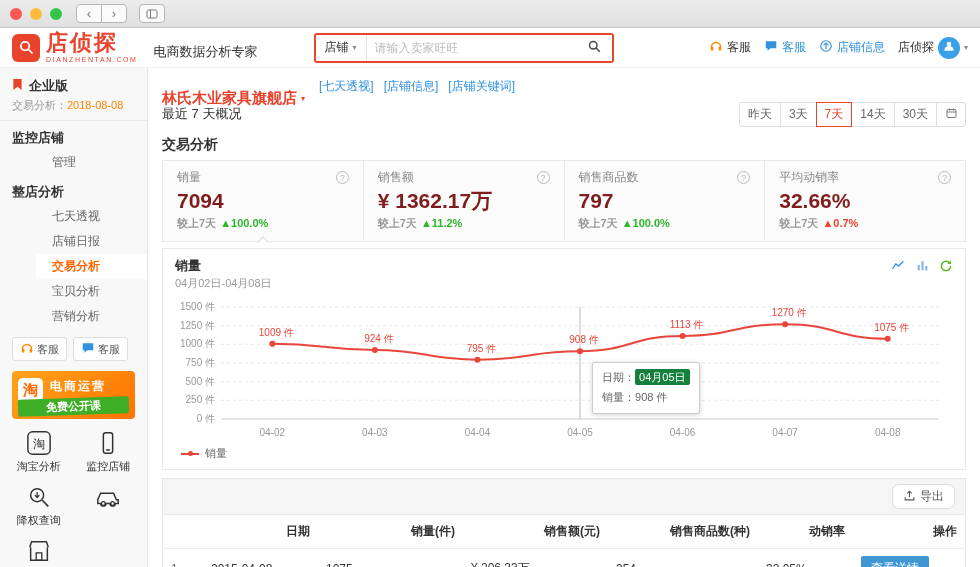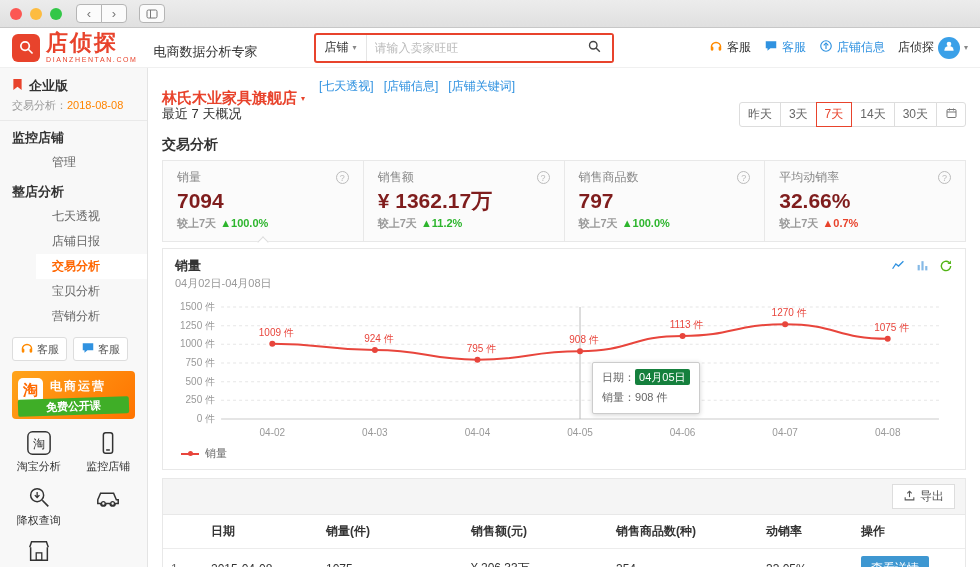--- a/index.html
+++ b/index.html
@@ -121,24 +121,24 @@
                padding: 5px 9px; font-size: 11px; color: #666; line-height: 1.8; border-radius: 2px; white-space: nowrap;
                pointer-events: none; z-index: 5; }
   .tip-date { background: #15803d; color: #fff; padding: 2px 4px; border-radius: 2px; }
   .chart-legend { display: flex; align-items: center; gap: 6px; padding: 3px 0 4px 6px; font-size: 11px; color: #666; }
   .legend-mark { width: 18px; height: 2px; background: #e8453c; position: relative; }
   .legend-mark i { position: absolute; left: 6.5px; top: -1.5px; width: 5px; height: 5px; border-radius: 50%; background: #e8453c; }
 
   
   .table-card { border: 1px solid #e8e8e8; margin-top: 8px; }
   .table-toolbar { background: #f5f5f5; border-bottom: 1px solid #e8e8e8; padding: 5px 10px; display: flex; justify-content: flex-end; }
-  .export-btn { display: flex; align-items: center; gap: 4px; background: #fff; border: 1px solid #ddd; border-radius: 0;
+  .export-btn { display: flex; align-items: center; gap: 4px; background: #fff; border: 1px solid #ddd; border-radius: 7px;
                 padding: 3px 10px; font-size: 12px; color: #555; cursor: pointer; }
   table { width: 100%; border-collapse: collapse; font-size: 12px; color: #333; }
-  th { text-align: left; padding: 8px 8px; font-weight: bold; border-bottom: 1px solid #ececec; background: #fff; }
+  th { text-align: right; padding: 8px 8px; font-weight: bold; border-bottom: 1px solid #ececec; background: #fff; }
   td { padding: 7px 8px; border-bottom: 1px solid #f2f2f2; }
   .row-num { color: #666; }
   .detail-btn { background: #3e97d1; color: #fff; border: 0; border-radius: 2px; padding: 4px 10px; font-size: 12px; cursor: pointer; }
 </style>
 </head>
 <body>
 
 <div class="chrome">
   <div class="dots">
     <span class="dot red"></span>

